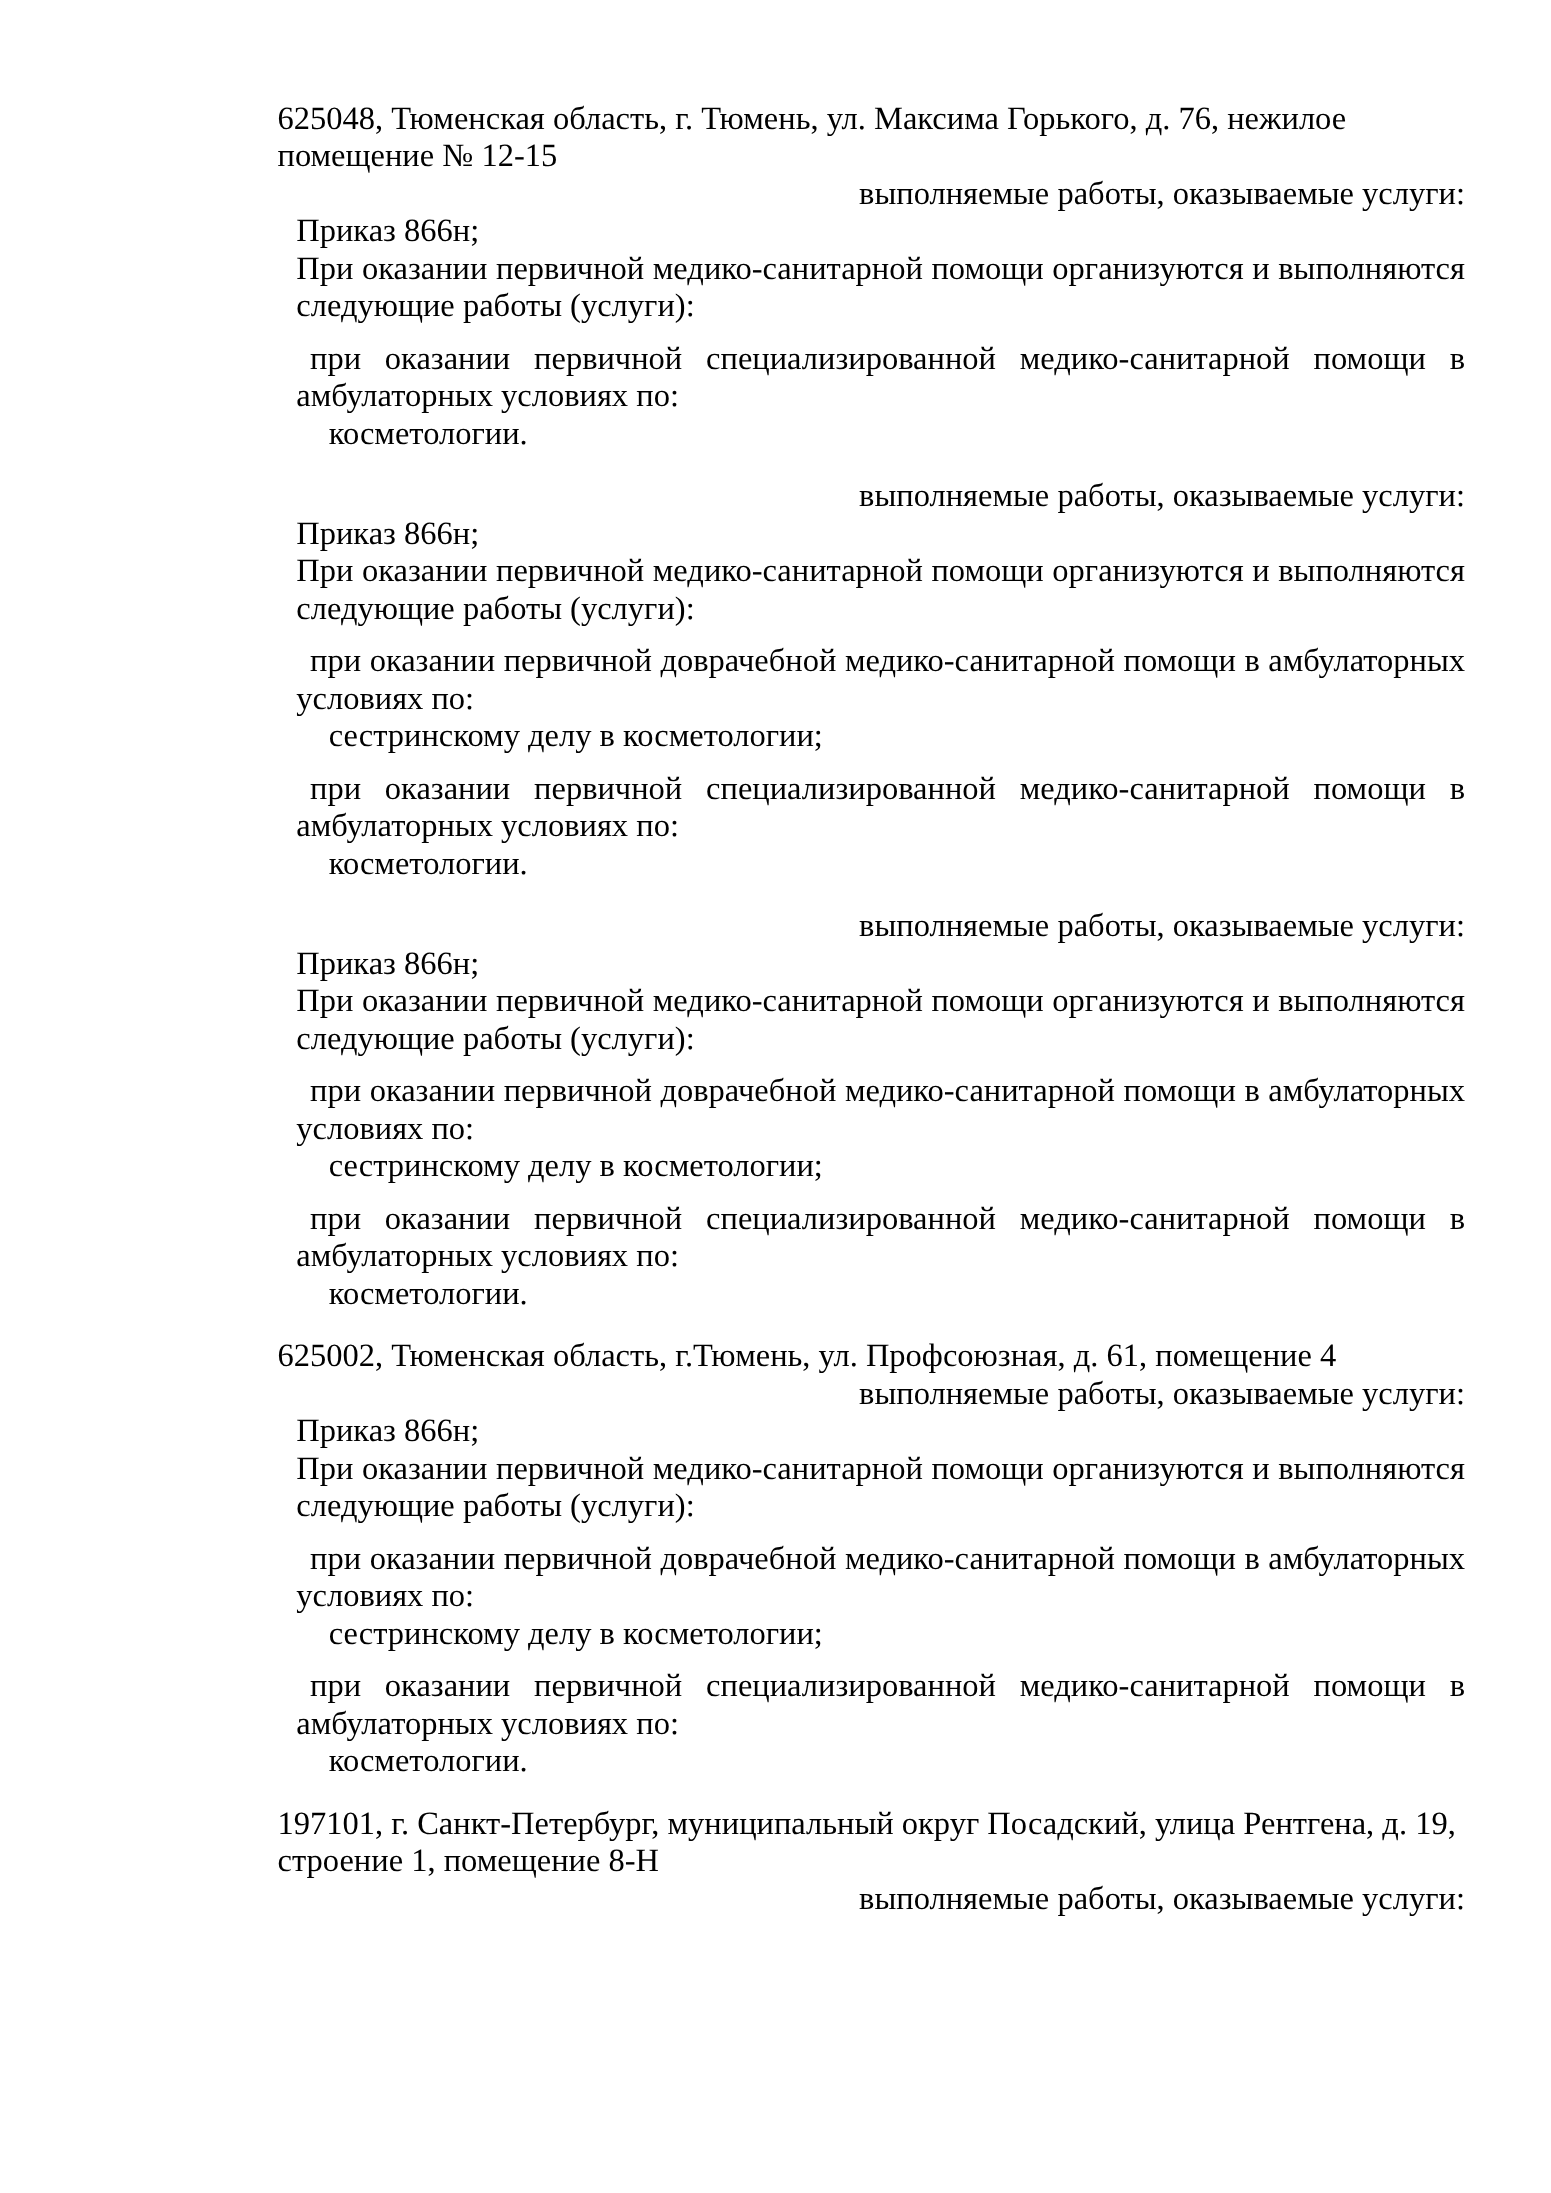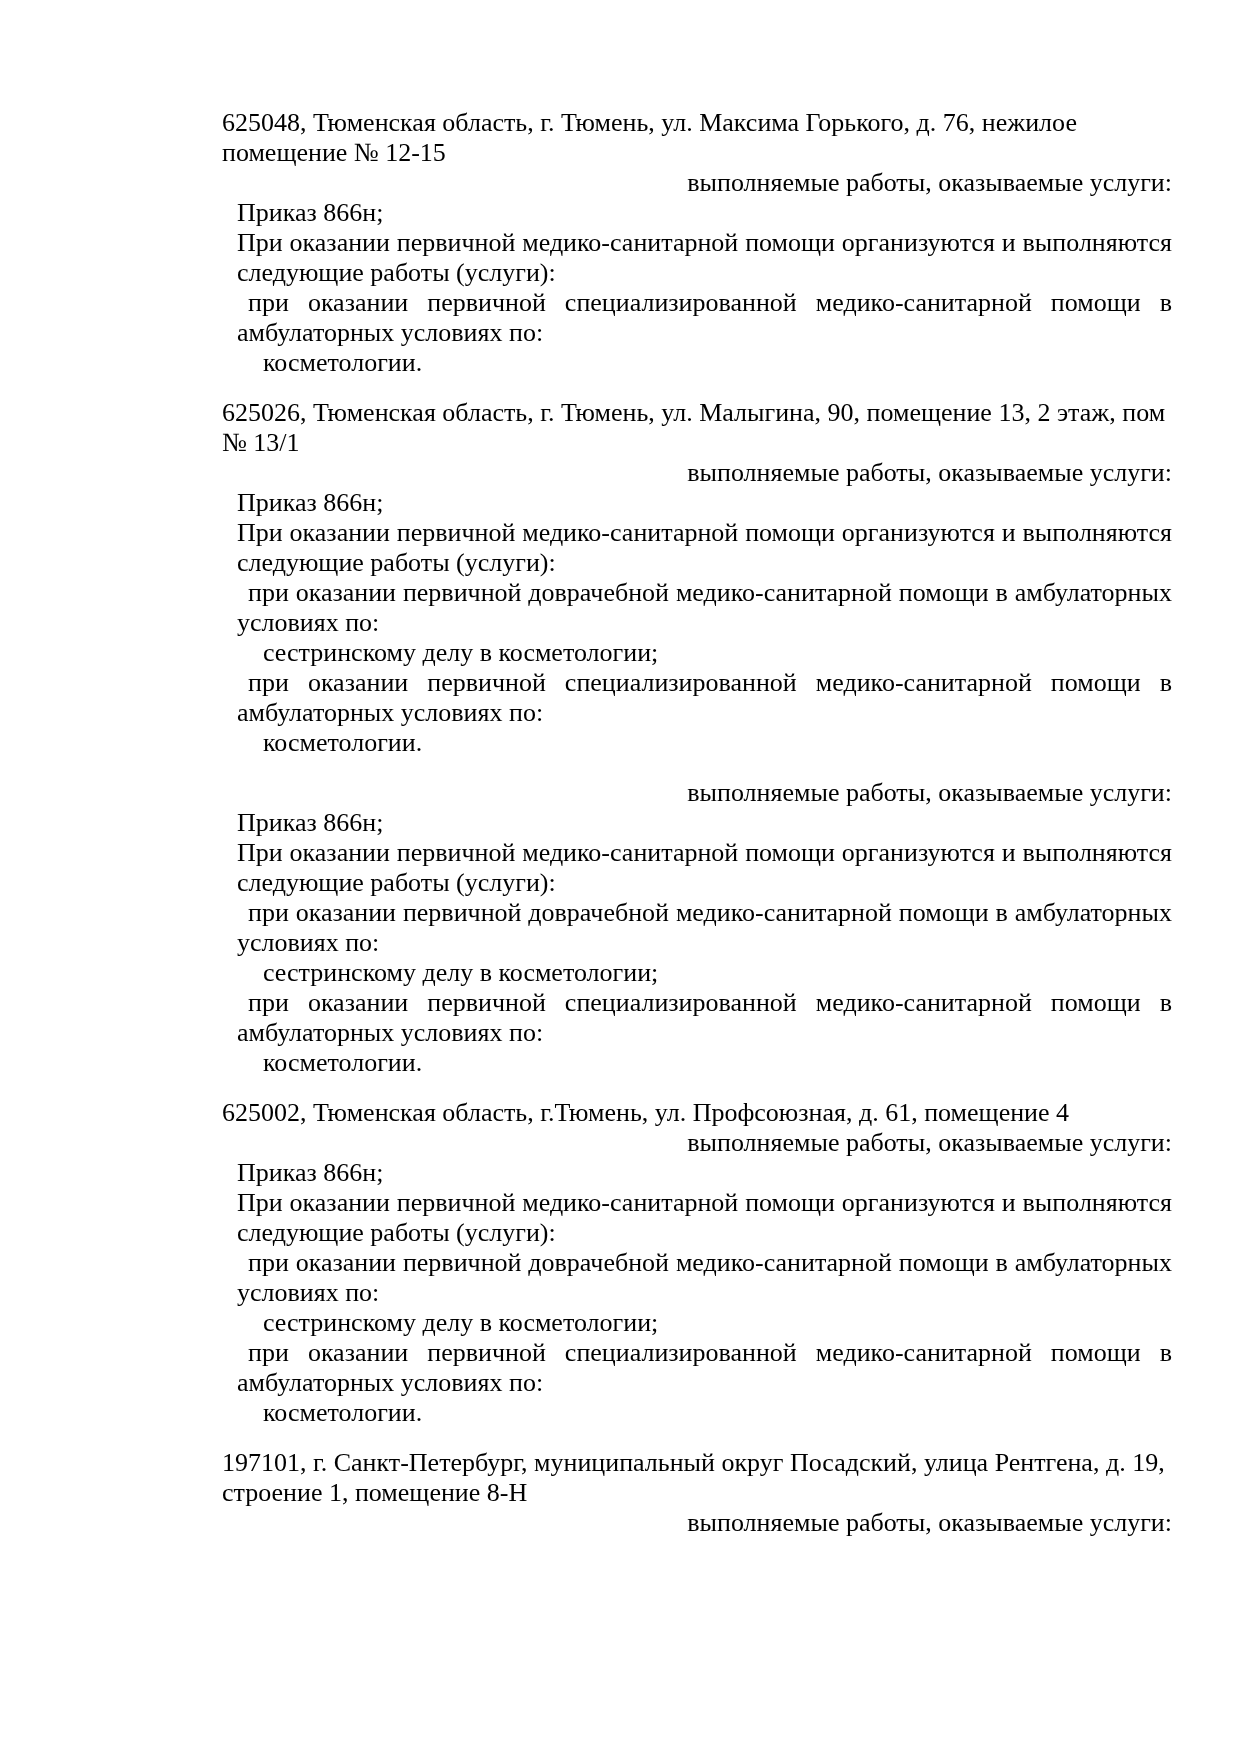--- a/index.html
+++ b/index.html
@@ -12,61 +12,61 @@
     width: 1241px;
     height: 1754px;
     background: #ffffff;
     overflow: hidden;
     font-family: "Liberation Serif", "DejaVu Serif", serif;
     color: #000000;
   }
   .content {
     position: absolute;
     left: 222px;
-    top: 108px;
+    top: 80px;
     width: 950px;
     font-size: 26px;
     line-height: 30px;
   }
   .sec + .sec {
     margin-top: 20px;
   }
   .addr {
     text-align: left;
   }
   .label {
     text-align: right;
   }
   .item {
     padding-left: 15px;
     text-align: justify;
     font-family: Liberation Serif, serif;
   }
   .item.lvl2 {
     text-indent: 11px;
+    margin-top: 12px;
   }
   .item.lvl3 {
     text-indent: 26px;
   }
 </style>
 </head>
 <body>
 
 <div class="page">
   <div class="content" id="content">
       <div class="sec">
         <div class="addr">625048, Тюменская область, г. Тюмень, ул. Максима Горького, д. 76, нежилое помещение № 12-15</div>
         <div class="label">выполняемые работы, оказываемые услуги:</div>
         <div class="item lvl1">Приказ 866н;</div>
         <div class="item lvl1">При оказании первичной медико-санитарной помощи организуются и выполняются следующие работы (услуги):</div>
         <div class="item lvl2">при оказании первичной специализированной медико-санитарной помощи в амбулаторных условиях по:</div>
         <div class="item lvl3">косметологии.</div>
       </div>
       <div class="sec">
-        <div class="addr">625026, Тюменская область, г. Тюмень, ул. Малыгина, 90, помещение 13, 2 этаж, пом № 13/1</div>
         <div class="label">выполняемые работы, оказываемые услуги:</div>
         <div class="item lvl1">Приказ 866н;</div>
         <div class="item lvl1">При оказании первичной медико-санитарной помощи организуются и выполняются следующие работы (услуги):</div>
         <div class="item lvl2">при оказании первичной доврачебной медико-санитарной помощи в амбулаторных условиях по:</div>
         <div class="item lvl3">сестринскому делу в косметологии;</div>
         <div class="item lvl2">при оказании первичной специализированной медико-санитарной помощи в амбулаторных условиях по:</div>
         <div class="item lvl3">косметологии.</div>
       </div>
       <div class="sec">
         <div class="label">выполняемые работы, оказываемые услуги:</div>

